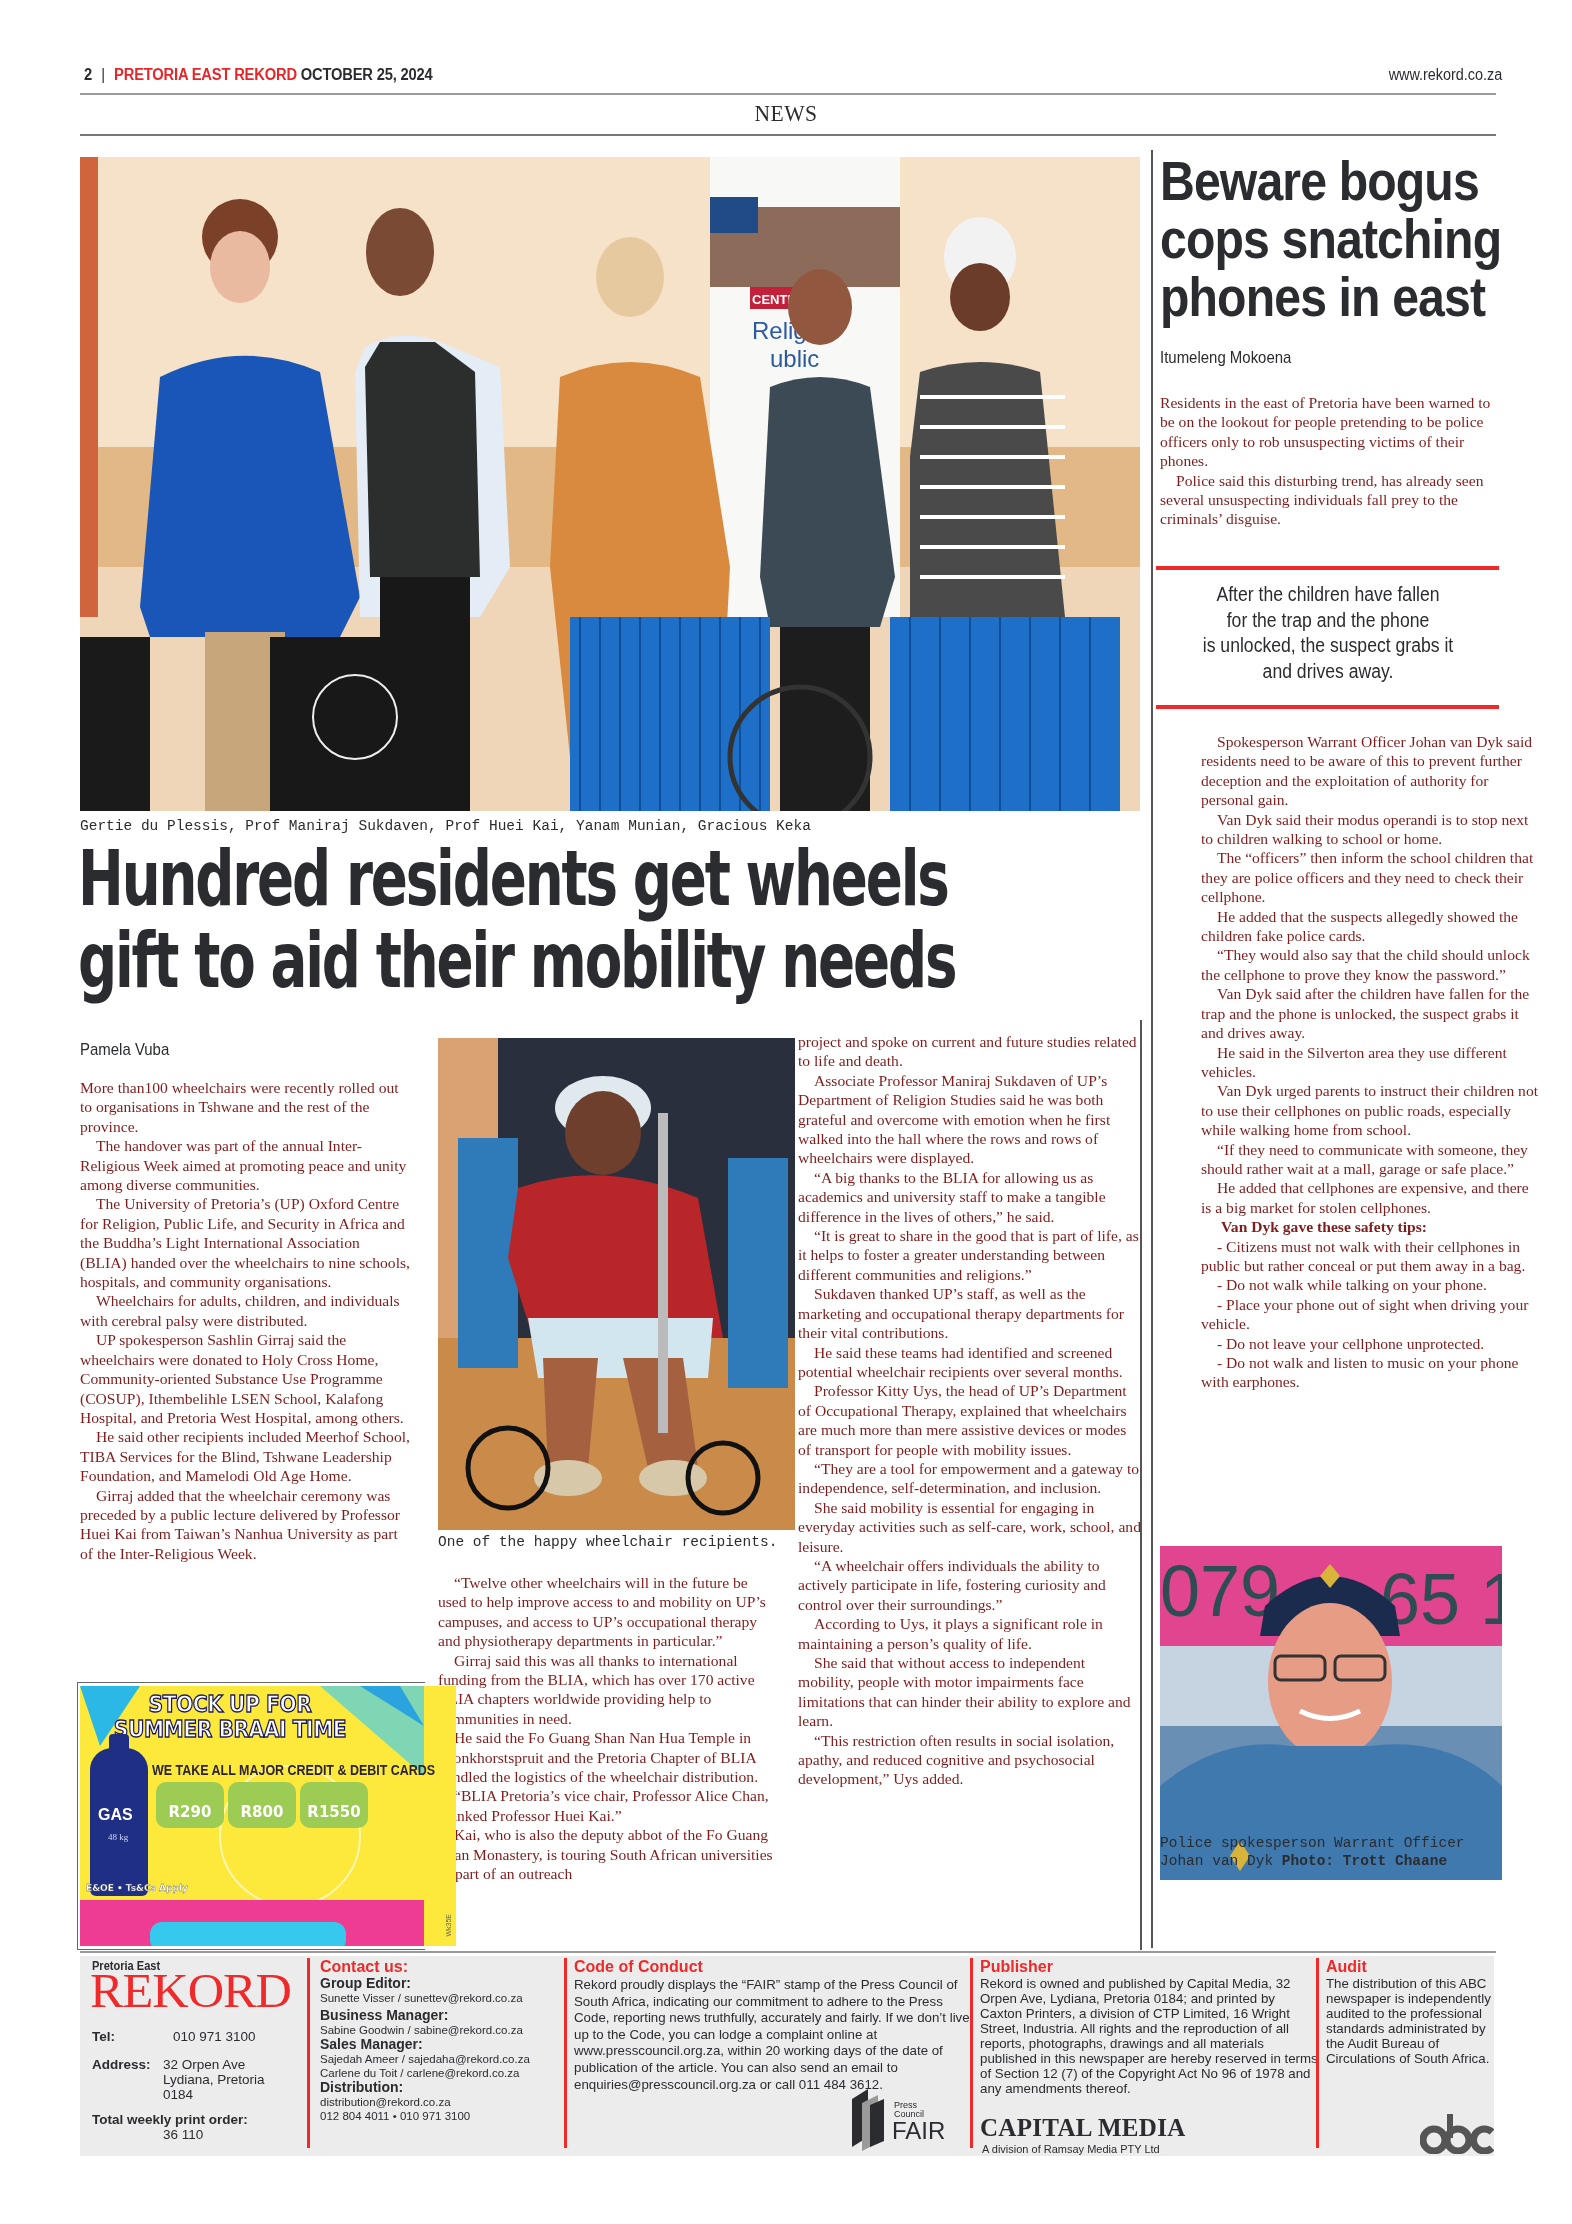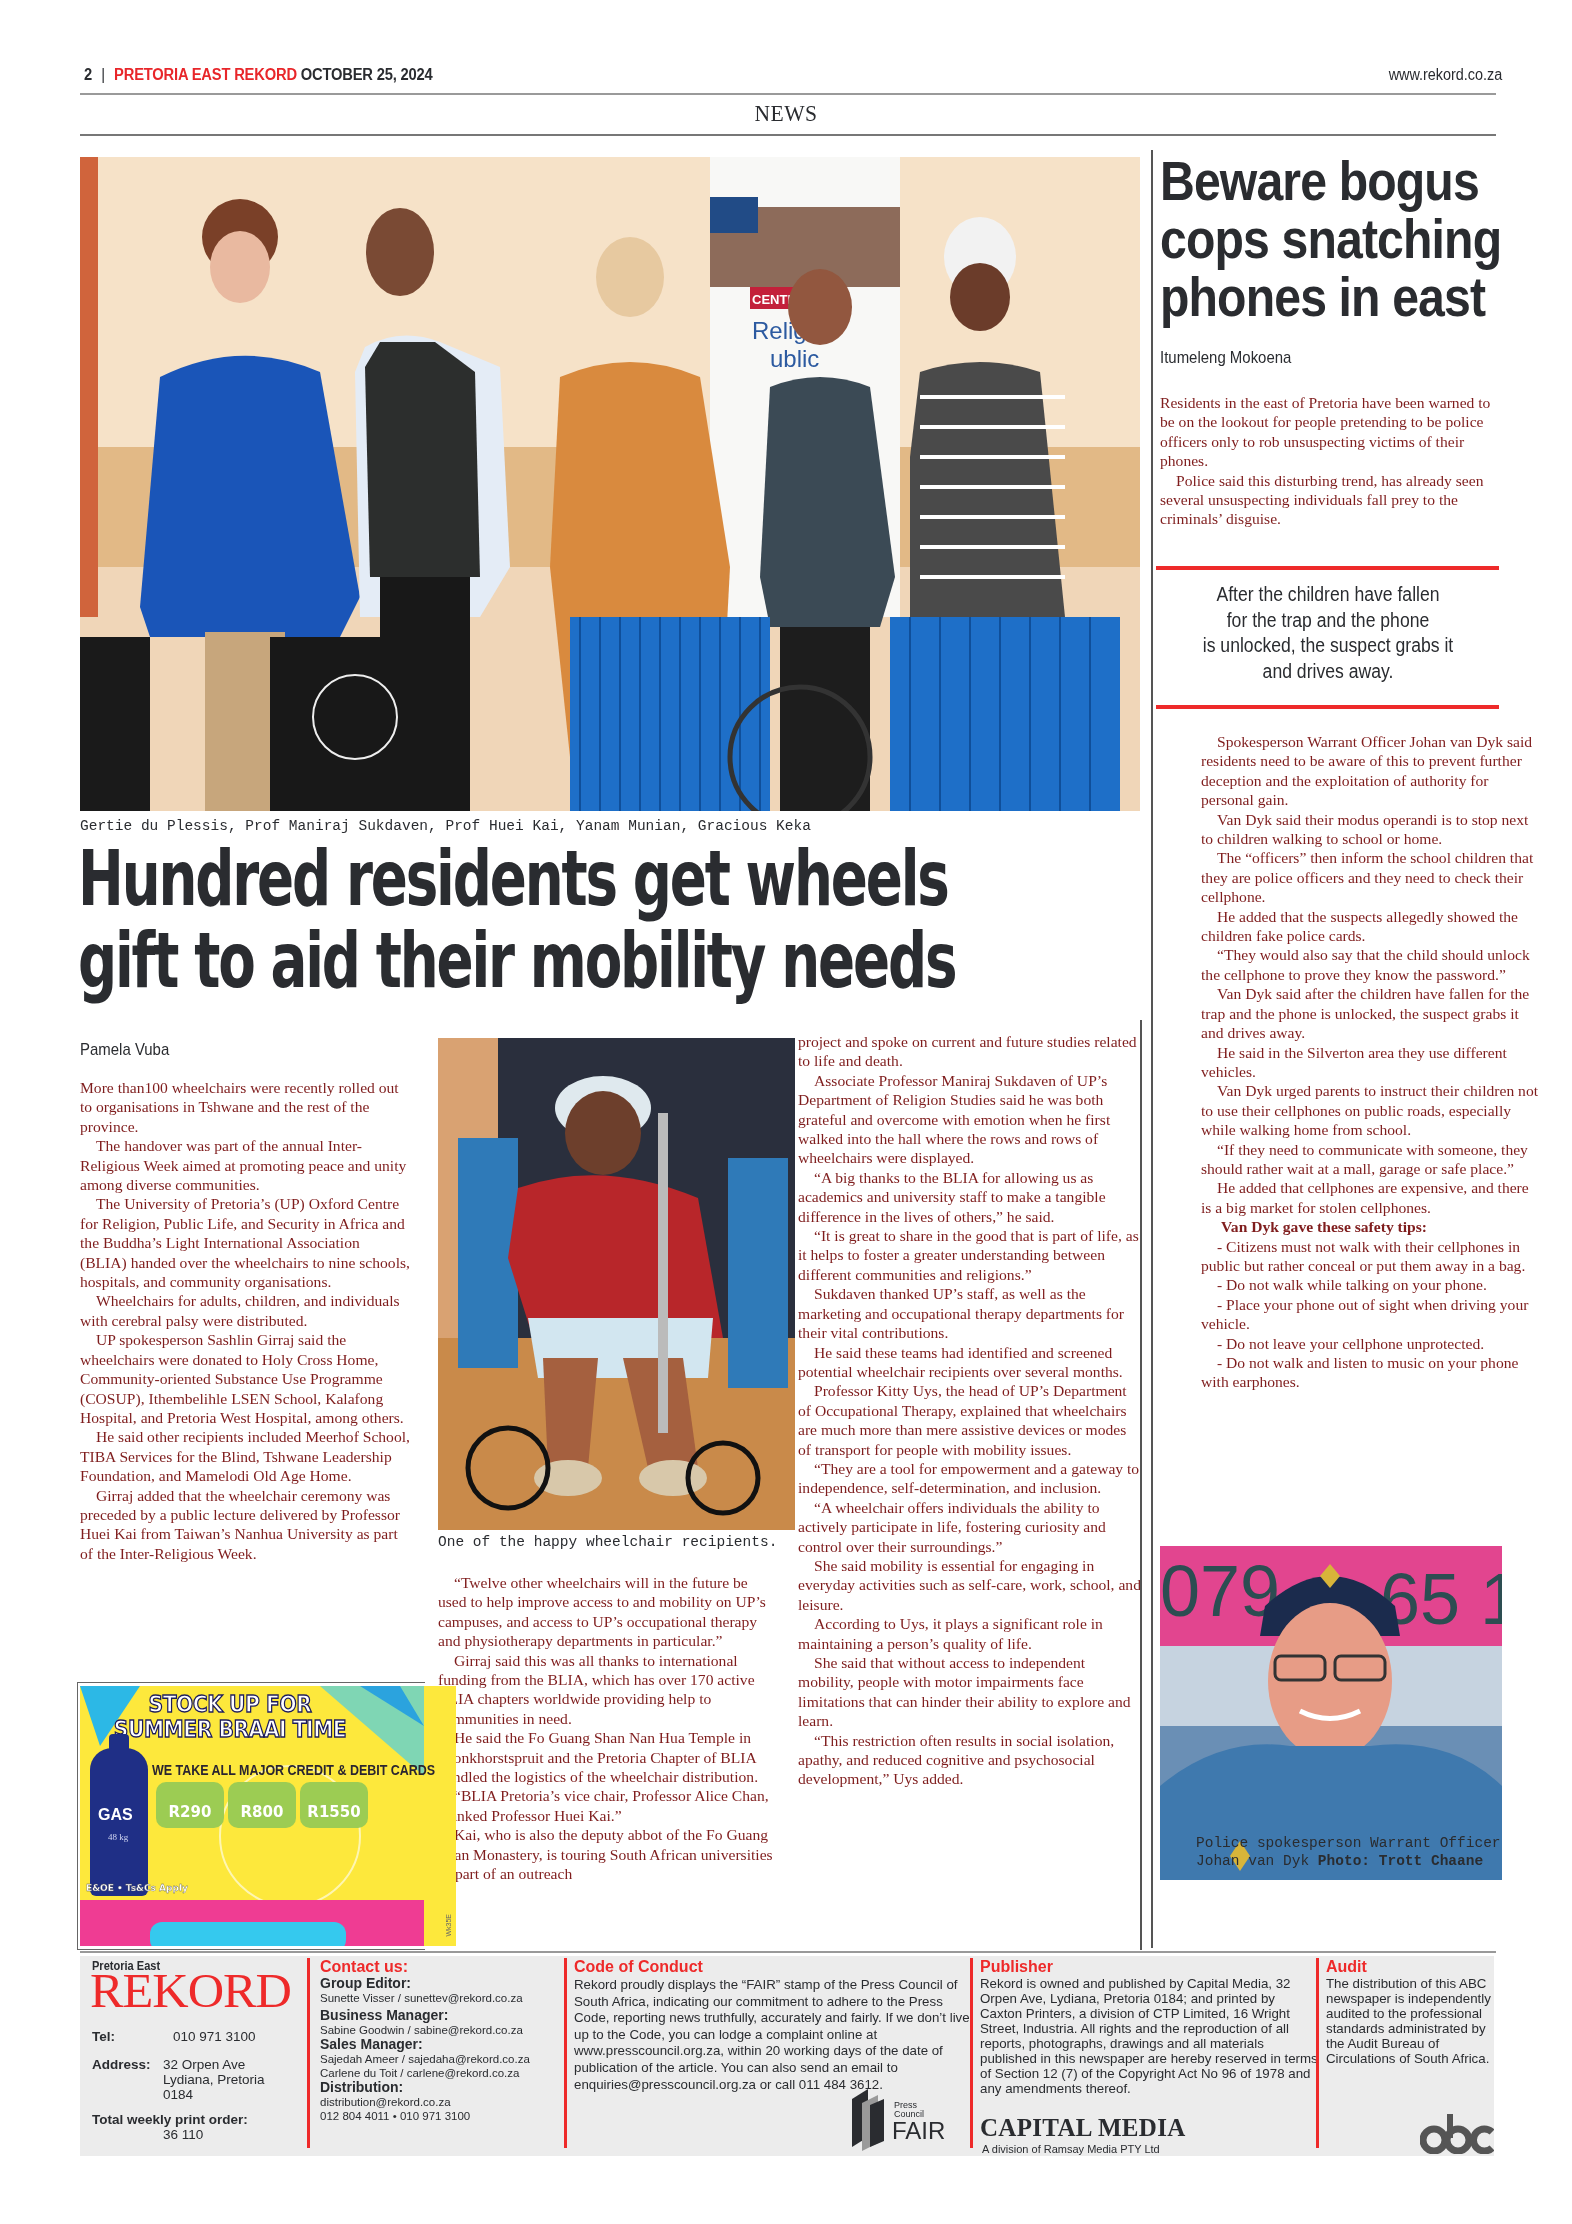--- a/index.html
+++ b/index.html
@@ -64,21 +64,21 @@
   .side-headline span { display: block; }
   .byline-side { left: 1160px; top: 348px; }
   .side-intro { left: 1160px; top: 393px; width: 342px; }
   .pullquote-rule { left: 1160px; height: 4px; width: 343px; background: #ee2a2a; }
   .pq-top { left: 1156px; top: 566px; }
   .pq-bottom { left: 1156px; top: 705px; }
   .pullquote { left: 1160px; top: 582px; width: 336px; text-align: center; font-family: "Liberation Sans", sans-serif; font-size: 20px; line-height: 25.5px; color: #2a2c30; transform: scaleX(0.88); }
   .pullquote span { display: block; }
   .side-body { left: 1160px; top: 732px; width: 342px; margin-left: 41px; }
   .police-photo { left: 1160px; top: 1546px; width: 342px; height: 334px; }
-  .police-caption { left: 1160px; top: 1834px; width: 340px; margin-left: 36px; }
+  .police-caption { left: 1160px; top: 1834px; width: 340px; }
   .police-caption b { font-weight: bold; }
 
   
   .footer-rule { left: 80px; top: 1951px; width: 1416px; height: 2px; background: #999; }
   .footer { left: 80px; top: 1956px; width: 1414px; height: 200px; background: #ececec; }
   .ft { font-family: "Liberation Sans", sans-serif; color: #2a2c30; }
   .ft-redhead { font-family: "Liberation Sans", sans-serif; font-weight: bold; color: #ee2a2a; font-size: 16px; line-height: 18px; }
   .fdiv { width: 3px; background: #ee2a2a; top: 1958px; height: 190px; }
 
   .brand-small { left: 92px; top: 1958px; font-family: "Liberation Sans", sans-serif; font-weight: bold; font-size: 13px; color: #2a2c30; transform: scaleX(0.85); transform-origin: left; }
@@ -236,22 +236,22 @@
 
 <div class="abs body-col col3">
   <p class="noindent">project and spoke on current and future studies related to life and death.</p>
   <p>Associate Professor Maniraj Sukdaven of UP’s Department of Religion Studies said he was both grateful and overcome with emotion when he first walked into the hall where the rows and rows of wheelchairs were displayed.</p>
   <p>“A big thanks to the BLIA for allowing us as academics and university staff to make a tangible difference in the lives of others,” he said.</p>
   <p>“It is great to share in the good that is part of life, as it helps to foster a greater understanding between different communities and religions.”</p>
   <p>Sukdaven thanked UP’s staff, as well as the marketing and occupational therapy departments for their vital contributions.</p>
   <p>He said these teams had identified and screened potential wheelchair recipients over several months.</p>
   <p>Professor Kitty Uys, the head of UP’s Department of Occupational Therapy, explained that wheelchairs are much more than mere assistive devices or modes of transport for people with mobility issues.</p>
   <p>“They are a tool for empowerment and a gateway to independence, self-determination, and inclusion.</p>
+  <p>She said mobility is essential for engaging in everyday activities such as self-care, work, school, and leisure.</p>
   <p>“A wheelchair offers individuals the ability to actively participate in life, fostering curiosity and control over their surroundings.”</p>
-  <p>She said mobility is essential for engaging in everyday activities such as self-care, work, school, and leisure.</p>
   <p>According to Uys, it plays a significant role in maintaining a person’s quality of life.</p>
   <p>She said that without access to independent mobility, people with motor impairments face limitations that can hinder their ability to explore and learn.</p>
   <p>“This restriction often results in social isolation, apathy, and reduced cognitive and psychosocial development,” Uys added.</p>
 </div>
 
 <div class="abs ad-frame"></div>
 <div class="abs ad">
   <svg style="position:absolute;left:0;top:0" width="344" height="214" viewBox="0 0 344 214">
     <path d="M0 0 L60 0 L20 60Z" fill="#2cb8e6"></path>
     <path d="M240 0 L344 0 L344 90Z" fill="#7fd6b4"></path>

